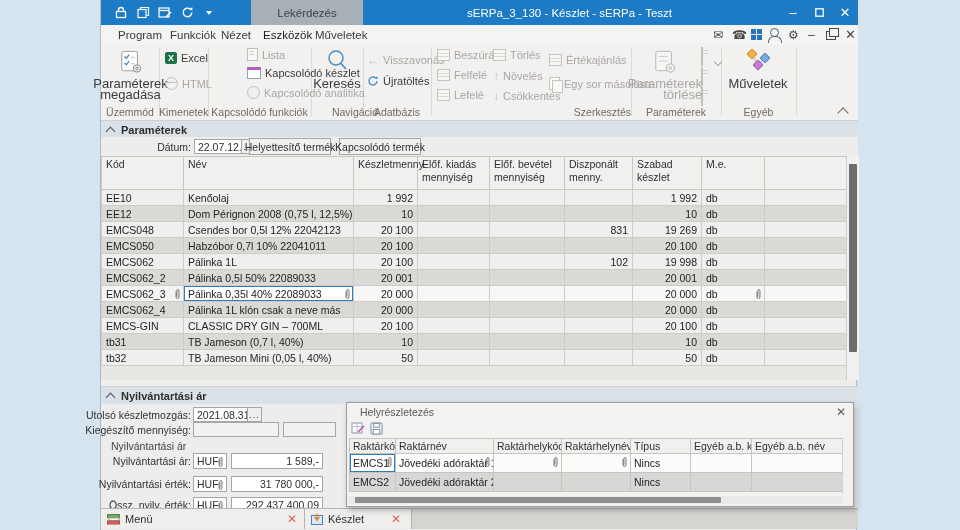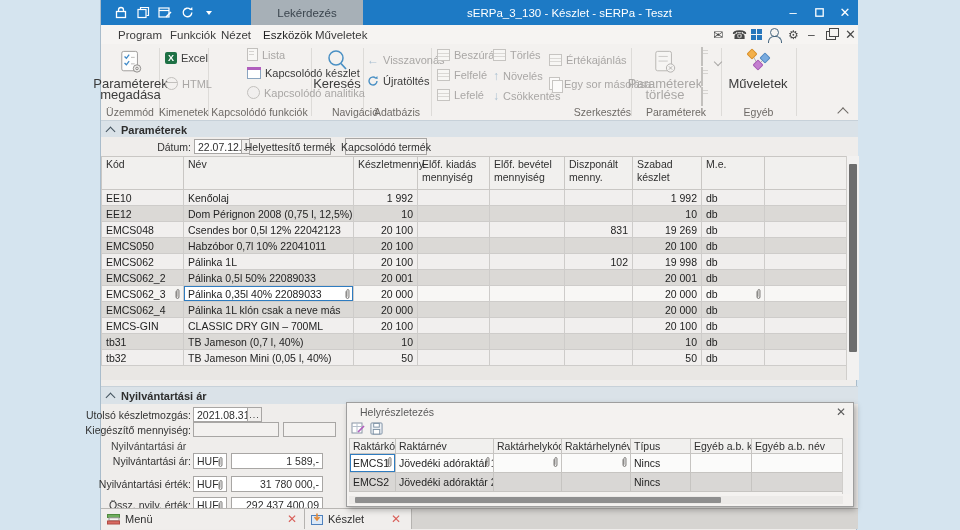--- a/index.html
+++ b/index.html
@@ -29,21 +29,21 @@
   .person:after{content:"";position:absolute;left:-3.5px;top:7px;width:12px;height:6px;border:1.3px solid #47667e;border-bottom:none;border-radius:6px 6px 0 0;}
   .restore{width:8px;height:7px;border:1px solid #474747;position:relative;margin-top:2px;}
   .restore:before{content:"";position:absolute;left:2px;top:-4px;width:8px;height:7px;border:1px solid #474747;background:#f6f4f2;}
   
   #ribbon{position:absolute;left:0;top:44px;width:757px;height:76px;background:#f3f1ef;border-bottom:1px solid #d8d6d3;}
   .rb-div{position:absolute;top:4px;bottom:4px;width:1px;background:#dddbd8;}
   .rb-label{position:absolute;bottom:2px;font-size:10.5px;color:#6e6a66;text-align:center;white-space:nowrap;}
   .rb-big{position:absolute;display:flex;flex-direction:column;align-items:center;text-align:center;font-size:13px;line-height:11px;color:#3b3b3b;}
   .rb-small{position:absolute;display:flex;align-items:center;font-size:11px;color:#3b3b3b;white-space:nowrap;}
   .rb-small .ric{margin-right:4px;display:inline-flex;}
-  .dis{color:#a9a7a5 !important;}
+  .dis{color:#a9a7a5 !important;text-align:right;}
   .xl{display:inline-flex;width:12px;height:12px;background:#1e7145;color:#fff;font-size:9px;font-weight:bold;
     align-items:center;justify-content:center;border-radius:2px;}
   .globe{width:11px;height:11px;border:1.3px solid #c2c0bd;border-radius:50%;position:relative;}
   .globe:after{content:"";position:absolute;left:0;right:0;top:4px;height:1.3px;background:#c2c0bd;}
   .docic{width:9px;height:11px;border:1px solid #c2c0bd;background:#f8f7f5;position:relative;}
   .docic:after{content:"";position:absolute;left:1px;top:2px;width:5px;height:1px;background:#d5d3d0;box-shadow:0 3px 0 #d5d3d0;}
   .winic{width:12px;height:10px;border:1px solid #8aa5c0;background:#fff;position:relative;}
   .winic:before{content:"";position:absolute;left:-1px;top:-1px;right:-1px;height:3px;background:#b05fbd;}
   .chartic{width:11px;height:11px;border:1px solid #c2c0bd;border-radius:50%;background:#f1efee;}
   .arrow{font-size:12px;color:#a9bfd0;}
@@ -335,21 +335,21 @@
   <div class="sec-header" style="top:120px;">
     <span class="sec-caret"></span>
     <span>Paraméterek</span>
   </div>
 
   <div id="paramsrow">
     <div class="flabel" style="right:667px;top:4px;">Dátum:</div>
     <div class="field" style="left:93px;top:2px;width:48px;height:15px;">22.07.12.</div>
     <div class="morebtn" style="left:140px;top:2px;width:15px;height:15px;">...</div>
     <div class="pbtn" style="left:148px;width:82px;">Helyettesítő termék</div>
-    <div class="pbtn" style="left:238px;width:82px;margin-left:6px;">Kapcsolódó termék</div>
+    <div class="pbtn" style="left:238px;width:82px;">Kapcsolódó termék</div>
   </div>
 
   <div id="gridarea">
     <table class="grid">
       <colgroup>
         <col style="width:82px">
             <col style="width:170px">
             <col style="width:64px">
             <col style="width:72px">
         <col style="width:75px">

